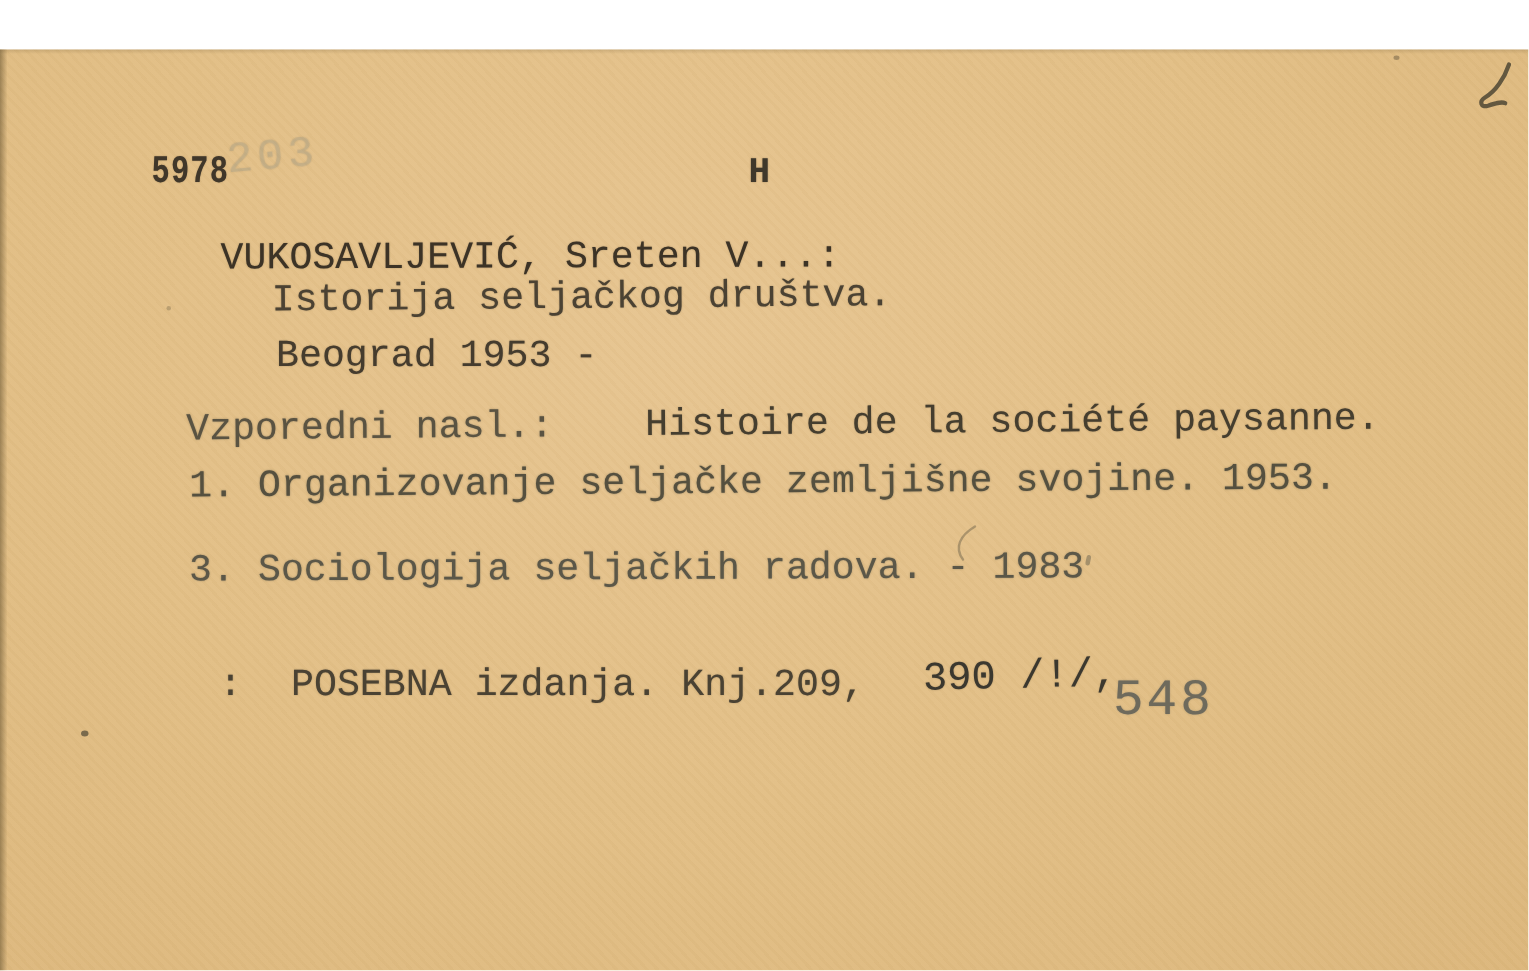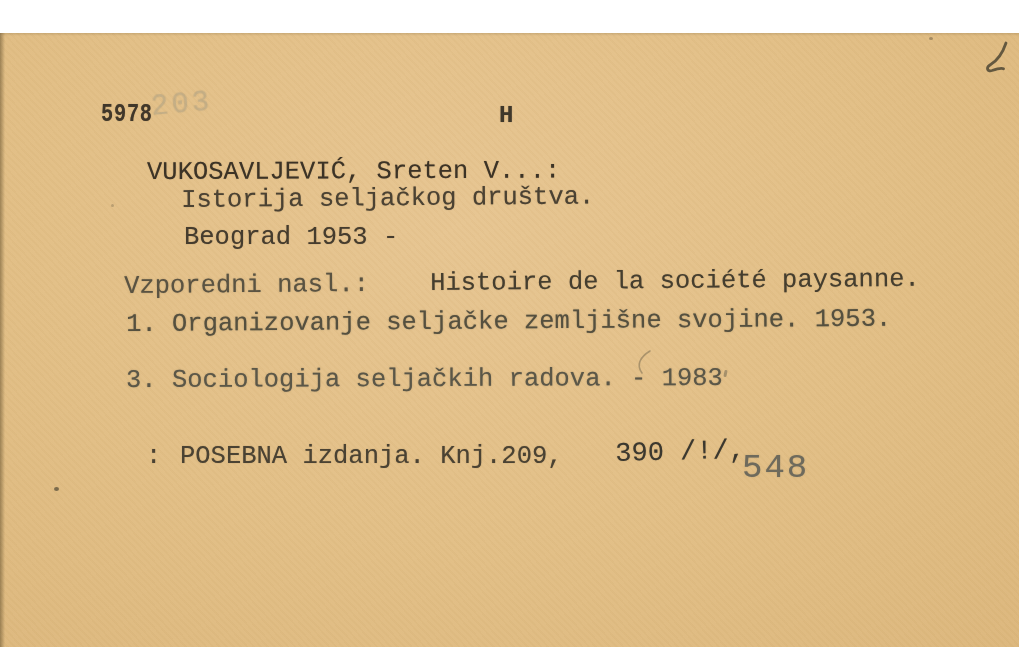--- a/index.html
+++ b/index.html
@@ -39,21 +39,21 @@
   .imprint-right{left:448px;top:192px;color:#453c2e;}
   .parallel-label{left:124px;top:241px;color:#5a5342;transform:rotate(-.5deg);
     text-shadow:0 0 1.3px rgba(95,88,70,.55);}
   .parallel-title{left:430px;top:238px;color:#453e2f;transform:rotate(-.5deg);}
   .item-1{left:126px;top:279px;color:#55503f;transform:rotate(-.4deg);
     text-shadow:0 0 1.4px rgba(95,88,70,.6);}
   .item-2{left:126px;top:302px;color:#332f26;font-weight:bold;}
   .item-3{left:126px;top:335px;color:#5b5748;transform:rotate(-.2deg);
     text-shadow:0 0 1.3px rgba(95,88,70,.55);}
   .series-colon{left:146px;top:411px;color:#4a4233;}
-  .series-text{left:180px;top:411px;color:#4a4233;}
+  .series-text{left:194px;top:411px;color:#4a4233;}
   .series-numbers{left:615px;top:408px;font-size:27px;color:#3b382f;transform:rotate(-1.5deg);}
   .series-added{left:742px;top:418px;font-size:34px;color:#6e6a5c;letter-spacing:2px;
     text-shadow:0 0 1.2px rgba(110,106,92,.5);}
   .mark-svg{position:absolute;}
   .speck{position:absolute;border-radius:50%;background:#4f4734;}
   .speck-a{left:54px;top:454px;width:5px;height:4px;opacity:.7;}
   .speck-b{left:111px;top:171px;width:3px;height:3px;opacity:.28;}
   .speck-c{left:929px;top:4px;width:4px;height:3px;opacity:.4;}
   .tick-1983{position:absolute;left:724px;top:337px;width:3px;height:7px;
     background:#5b5748;opacity:.45;transform:rotate(12deg);border-radius:2px;}

